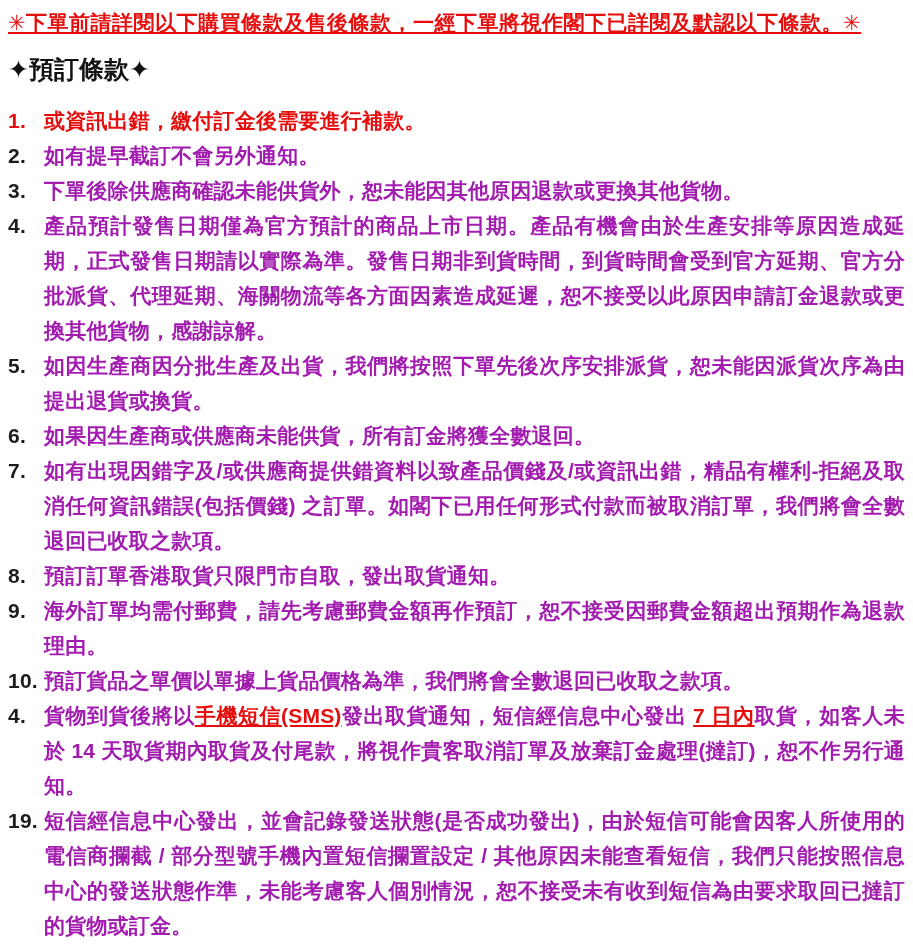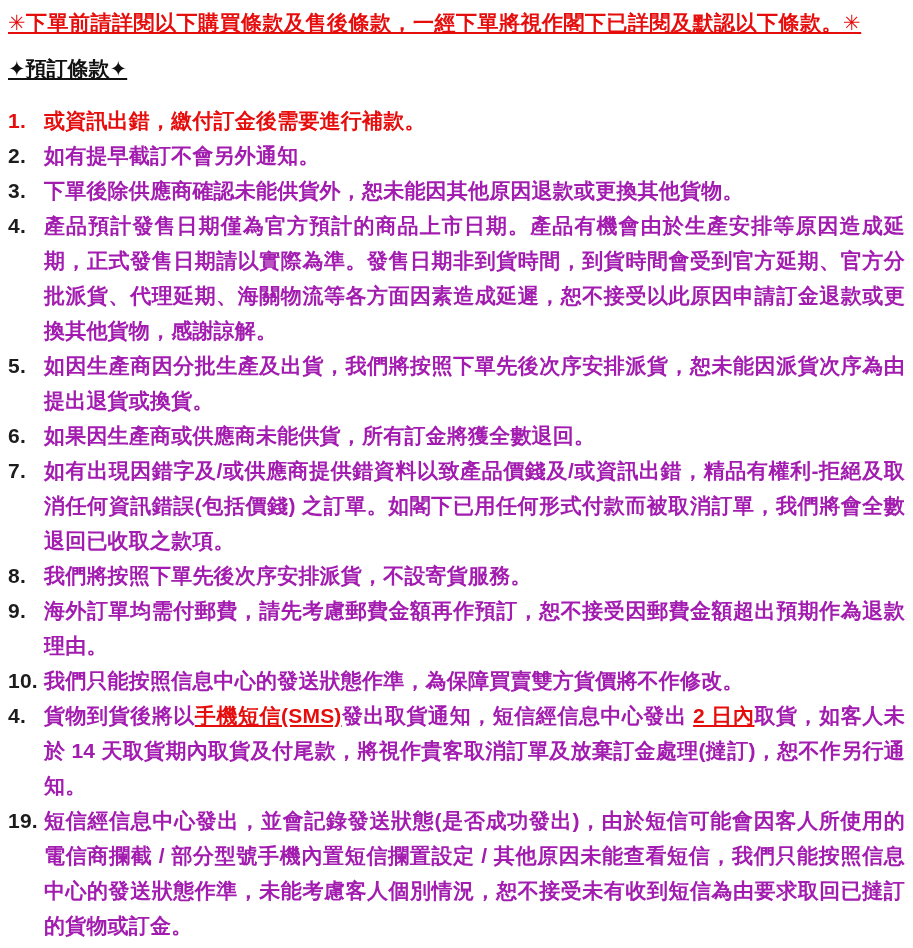--- a/index.html
+++ b/index.html
@@ -21,23 +21,22 @@
   .header-warning {
     color: var(--warning-red, #e60d0d);
     font-size: 21px;
     line-height: 30px;
     text-decoration: underline;
     margin: 0 0 17px 2px;
     letter-spacing: 0.5px;
   }
   .section-title {
     color: #111111;
-    font-size: 21px;
+    font-size: 25px;
     line-height: 28px;
-    text-decoration: underline;
     margin: 0 0 20px 2px;
   }
   .terms {
     margin: 0;
   }
   .term {
     position: relative;
     padding-left: 38px;
     font-size: 21px;
     line-height: 35px;
@@ -71,19 +70,19 @@
   <div class="section-title">✦預訂條款✦</div>
 
   <div class="terms">
       <div class="term"><span class="num seg-red">1.</span><span class="seg-red">或資訊出錯，繳付訂金後需要進行補款。</span></div>
       <div class="term"><span class="num">2.</span><span class="seg-normal">如有提早截訂不會另外通知。</span></div>
       <div class="term"><span class="num">3.</span><span class="seg-normal">下單後除供應商確認未能供貨外，恕未能因其他原因退款或更換其他貨物。</span></div>
       <div class="term"><span class="num">4.</span><span class="seg-normal">產品預計發售日期僅為官方預計的商品上市日期。產品有機會由於生產安排等原因造成延期，正式發售日期請以實際為準。發售日期非到貨時間，到貨時間會受到官方延期、官方分批派貨、代理延期、海關物流等各方面因素造成延遲，恕不接受以此原因申請訂金退款或更換其他貨物，感謝諒解。</span></div>
       <div class="term"><span class="num">5.</span><span class="seg-normal">如因生產商因分批生產及出貨，我們將按照下單先後次序安排派貨，恕未能因派貨次序為由提出退貨或換貨。</span></div>
       <div class="term"><span class="num">6.</span><span class="seg-normal">如果因生產商或供應商未能供貨，所有訂金將獲全數退回。</span></div>
       <div class="term"><span class="num">7.</span><span class="seg-normal">如有出現因錯字及/或供應商提供錯資料以致產品價錢及/或資訊出錯，精品有權利-拒絕及取消任何資訊錯誤(包括價錢) 之訂單。如閣下已用任何形式付款而被取消訂單，我們將會全數退回已收取之款項。</span></div>
-      <div class="term"><span class="num">8.</span><span class="seg-normal">我們將按照下單先後次序安排派貨，不設寄貨服務。</span></div>
+      <div class="term"><span class="num">8.</span><span class="seg-normal">預訂訂單香港取貨只限門市自取，發出取貨通知。</span></div>
       <div class="term"><span class="num">9.</span><span class="seg-normal">海外訂單均需付郵費，請先考慮郵費金額再作預訂，恕不接受因郵費金額超出預期作為退款理由。</span></div>
-      <div class="term"><span class="num">10.</span><span class="seg-normal">我們只能按照信息中心的發送狀態作準，為保障買賣雙方貨價將不作修改。</span></div>
-      <div class="term"><span class="num">4.</span><span class="seg-normal">貨物到貨後將以</span><span class="seg-red-underline">手機短信(SMS)</span><span class="seg-normal">發出取貨通知，短信經信息中心發出 </span><span class="seg-red-underline">2 日內</span><span class="seg-normal">取貨，如客人未於 14 天取貨期內取貨及付尾款，將視作貴客取消訂單及放棄訂金處理(撻訂)，恕不作另行通知。</span></div>
+      <div class="term"><span class="num">10.</span><span class="seg-normal">預訂貨品之單價以單據上貨品價格為準，我們將會全數退回已收取之款項。</span></div>
+      <div class="term"><span class="num">4.</span><span class="seg-normal">貨物到貨後將以</span><span class="seg-red-underline">手機短信(SMS)</span><span class="seg-normal">發出取貨通知，短信經信息中心發出 </span><span class="seg-red-underline">7 日內</span><span class="seg-normal">取貨，如客人未於 14 天取貨期內取貨及付尾款，將視作貴客取消訂單及放棄訂金處理(撻訂)，恕不作另行通知。</span></div>
       <div class="term"><span class="num">19.</span><span class="seg-normal">短信經信息中心發出，並會記錄發送狀態(是否成功發出)，由於短信可能會因客人所使用的電信商攔截 / 部分型號手機內置短信攔置設定 / 其他原因未能查看短信，我們只能按照信息中心的發送狀態作準，未能考慮客人個別情況，恕不接受未有收到短信為由要求取回已撻訂的貨物或訂金。</span></div>
     </div>
 </div>
 
 </body></html>

